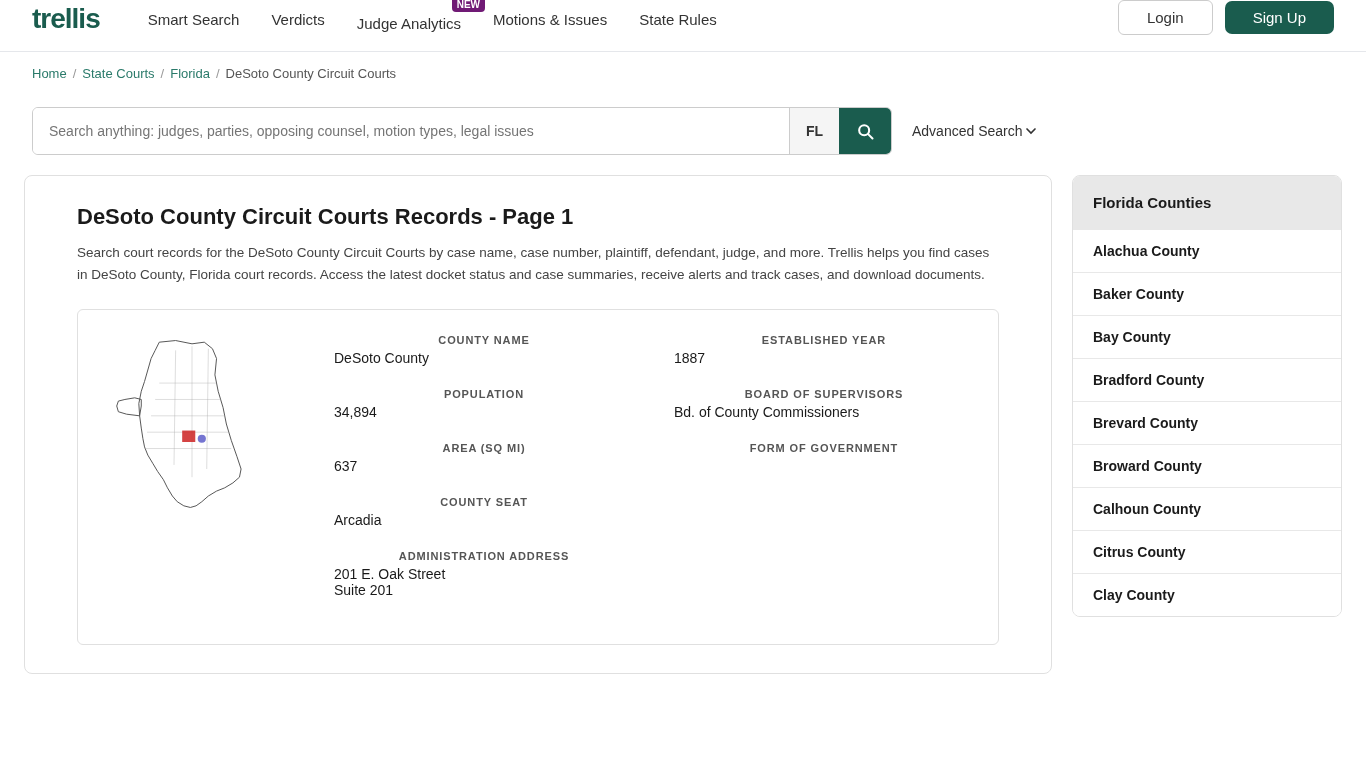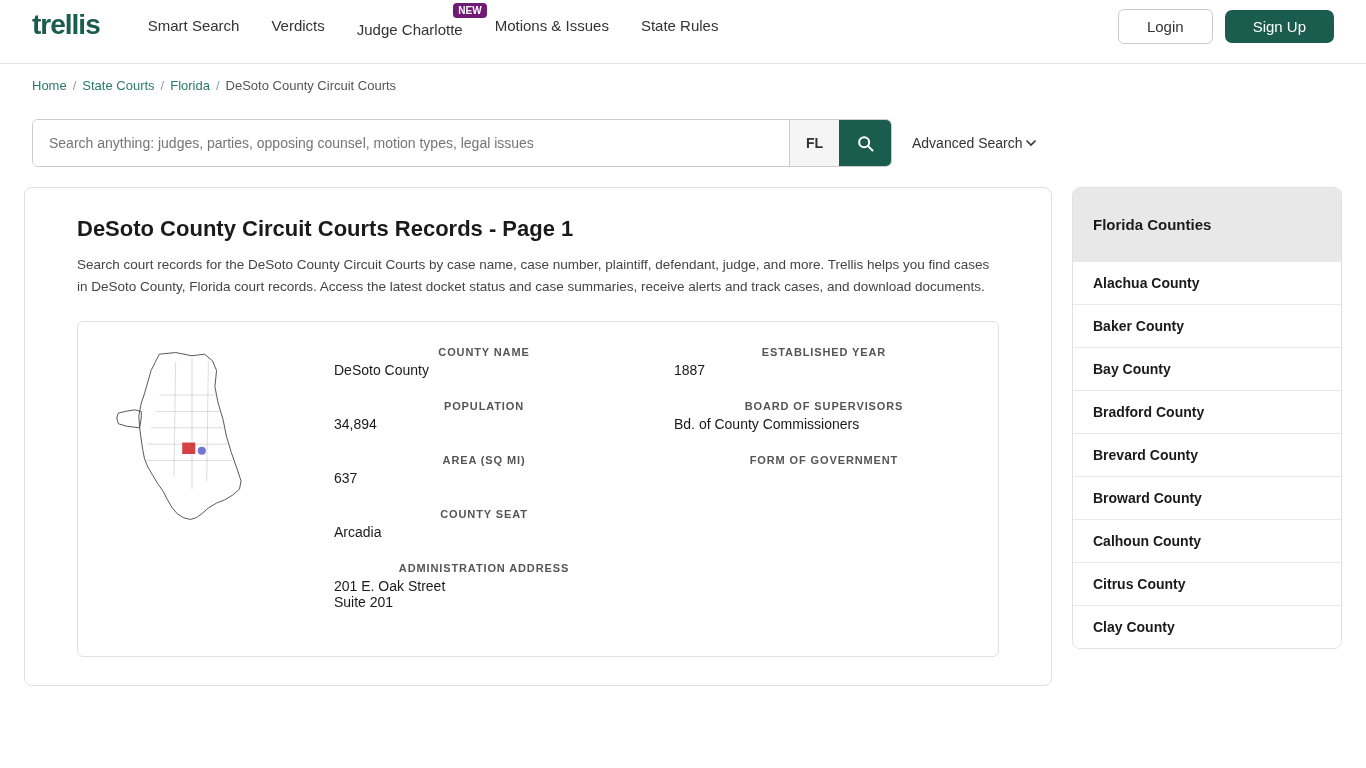--- a/index.html
+++ b/index.html
@@ -1,19 +1,19 @@
 <!DOCTYPE html>
 <html><head>
   <meta charset="utf-8">
   <style>
     * { box-sizing: border-box; margin: 0; padding: 0; }
     body { font-family: -apple-system, BlinkMacSystemFont, 'Segoe UI', Arial, sans-serif; background: #fff; color: #333; font-size: 14px; }
 
     
-    .header { display: flex; align-items: flex-start; justify-content: space-between; padding: 9px 32px; height: 64px; border-bottom: 1px solid #e5e7eb; background: #fff; }
+    .header { display: flex; align-items: flex-end; justify-content: space-between; padding: 16px 32px; height: 52px; border-bottom: 1px solid #e5e7eb; background: #fff; }
     .header-left { display: flex; align-items: center; gap: 48px; }
     .logo { font-size: 28px; font-weight: 700; color: #1a5c4e; letter-spacing: -1px; }
     .nav { display: flex; align-items: center; gap: 32px; }
     .nav-item { font-size: 15px; color: #333; cursor: pointer; text-decoration: none; position: relative; }
     .new-badge { background: #701a75; color: #fff; font-size: 10px; font-weight: 700; padding: 2px 5px; border-radius: 4px; position: absolute; top: -10px; right: -24px; }
     .header-right { display: flex; align-items: center; gap: 12px; }
     .btn-login { border: 1px solid #ccc; background: #fff; color: #333; padding: 8px 28px; border-radius: 6px; font-size: 15px; cursor: pointer; }
     .btn-signup { background: #1a5c4e; color: #fff; padding: 8px 28px; border-radius: 7px; font-size: 15px; cursor: pointer; border: none; }
 
     
@@ -44,37 +44,37 @@
     .county-map { width: 200px; flex-shrink: 0; }
     .county-details { display: flex; gap: 40px; flex: 1; }
     .county-col { flex: 1; }
     .detail-section { margin-bottom: 22px; }
     .detail-label { font-size: 11px; font-weight: 700; letter-spacing: 0.08em; color: #555; text-transform: uppercase; margin-bottom: 4px; text-align: center; }
     .detail-value { font-size: 14px; color: #1a1a1a; }
 
     
     .sidebar { width: 270px; flex-shrink: 0; }
     .sidebar-card { border: 1px solid #e0e0e0; border-radius: 8px; overflow: hidden; }
-    .sidebar-header { background: #e8e8e8; padding: 28px 20px; font-size: 15px; font-weight: 700; color: #1a1a1a; }
+    .sidebar-header { background: #e8e8e8; padding: 18px 20px; font-size: 15px; font-weight: 700; color: #1a1a1a; }
     .sidebar-item { padding: 13px 20px; border-top: 1px solid #e8e8e8; font-size: 14px; font-weight: 600; color: #1a1a1a; cursor: pointer; background: #fff; }
 
     
     .fl-map { width: 180px; height: 180px; }
   </style>
 </head>
 <body>
 
 <header class="header">
   <div class="header-left">
     <span class="logo">trellis</span>
     <nav class="nav">
       <a class="nav-item">Smart Search</a>
       <a class="nav-item">Verdicts</a>
       <a class="nav-item" style="padding-top:8px;">
-        <span>Judge Charlotte</span>
+        <span>Judge Analytics</span>
         <span class="new-badge">NEW</span>
       </a>
       <a class="nav-item">Motions &amp; Issues</a>
       <a class="nav-item">State Rules</a>
     </nav>
   </div>
   <div class="header-right">
     <button class="btn-login">Login</button>
     <button class="btn-signup">Sign Up</button>
   </div>

